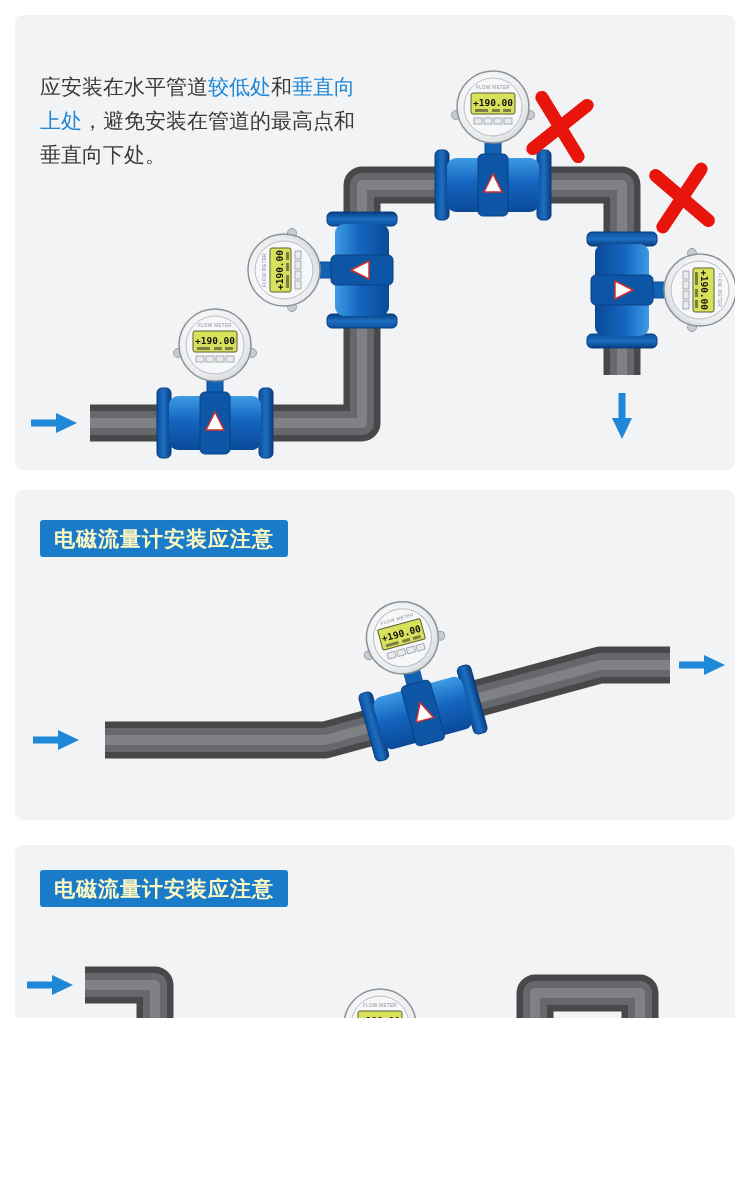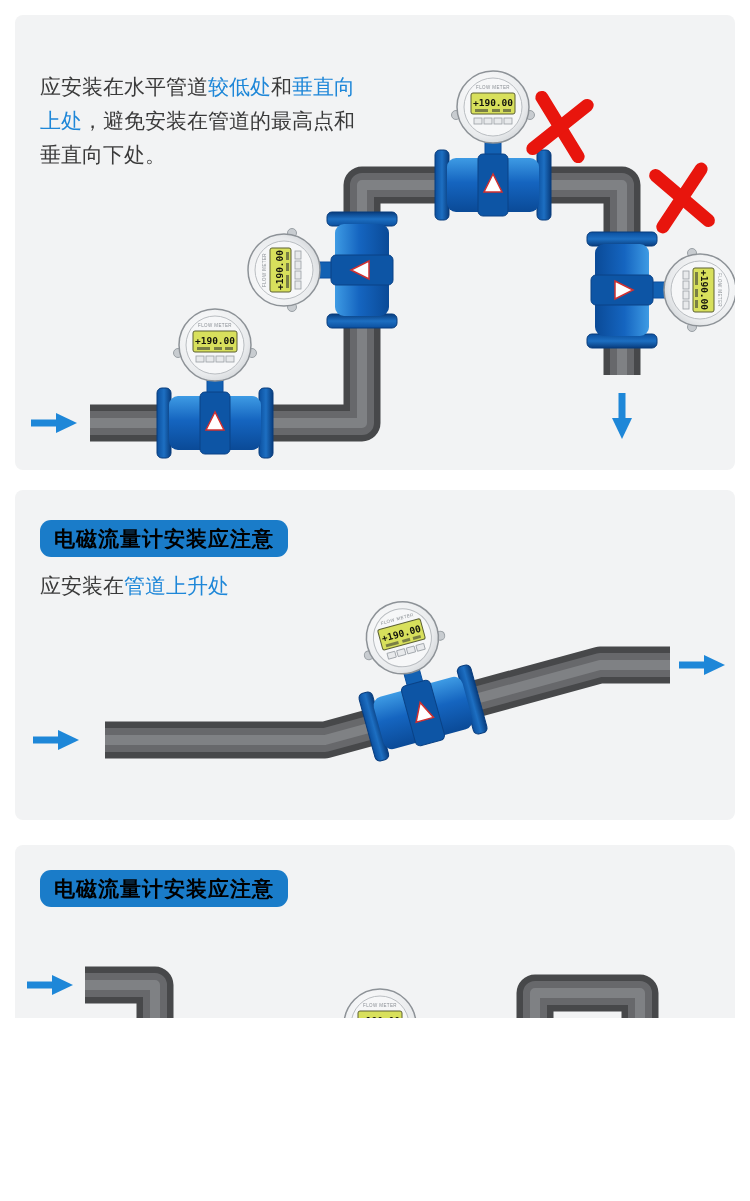--- a/index.html
+++ b/index.html
@@ -17,23 +17,23 @@
   .card2 { top: 490px; height: 330px; }
   .card3 { top: 845px; height: 345px; }
   .diagram { position: absolute; left: 0; top: 0; width: 100%; height: 100%; }
   .card-content { position: relative; z-index: 2; }
   .card2 .card-content { padding: 30px 25px 0; }
   .card3 .card-content { padding: 25px 25px 0; }
   .note { font-size: 21px; line-height: 34px; color: #3a3a3a; margin: 0; }
   .blue { color: #1e87d8; }
   .note1 { position: absolute; left: 25px; top: 55px; width: 330px; z-index: 2; }
   .badge {
-    display: inline-block; background: #1a7cc9; color: #000000;
+    display: inline-block; background: #1a7cc9; color: #fef9c3;
     font-size: 21px; font-weight: bold; line-height: 1;
-    padding: 8px 14px; border-radius: 11px; letter-spacing: 1px;
+    padding: 8px 14px; border-radius: 3px; letter-spacing: 1px;
     margin: 0 0 12px 0;
   }
   
   .pipe-base { fill: none; stroke: #47484a; stroke-width: 37; stroke-linejoin: round; }
   .pipe-mid  { fill: none; stroke: #67686b; stroke-width: 24; stroke-linejoin: round; }
   .pipe-hi   { fill: none; stroke: #7f8184; stroke-width: 10; stroke-linejoin: round; }
   .fm-brand { font-family: "Liberation Sans", sans-serif; font-size: 4.5px; fill: #8a8f94; letter-spacing: 0.4px; }
   .fm-lcd   { font-family: "DejaVu Sans Mono", monospace; font-size: 9.5px; font-weight: bold; fill: #14140e; }
   .defs-holder { position: absolute; width: 0; height: 0; }
 </style>
@@ -134,21 +134,20 @@
       <path class="pipe-hi" d="M90,250 L310,250 L585,175 L655,175"></path>
 
       <use href="#arrow-sym" transform="translate(18,250)"></use>
       <use href="#arrow-sym" transform="translate(664,175)"></use>
 
       <use href="#flowmeter-sym" transform="translate(408,223) rotate(-15.3)"></use>
     </svg>
 
     <div class="card-content">
       <div class="badge">电磁流量计安装应注意</div>
-      <p class="note"><span>应安装在</span><span class="blue">管道上升处</span></p>
     </div>
   </section>
 
   <section class="card card3">
     <svg class="diagram" viewBox="0 0 720 345">
       <path class="pipe-base" d="M70,140 L140,140 L140,258 L520,258 L520,148 L625,148 L625,262"></path>
       <path class="pipe-mid" d="M70,140 L140,140 L140,258 L520,258 L520,148 L625,148 L625,262"></path>
       <path class="pipe-hi" d="M70,140 L140,140 L140,258 L520,258 L520,148 L625,148 L625,262"></path>
 
       <use href="#arrow-sym" transform="translate(12,140)"></use>

